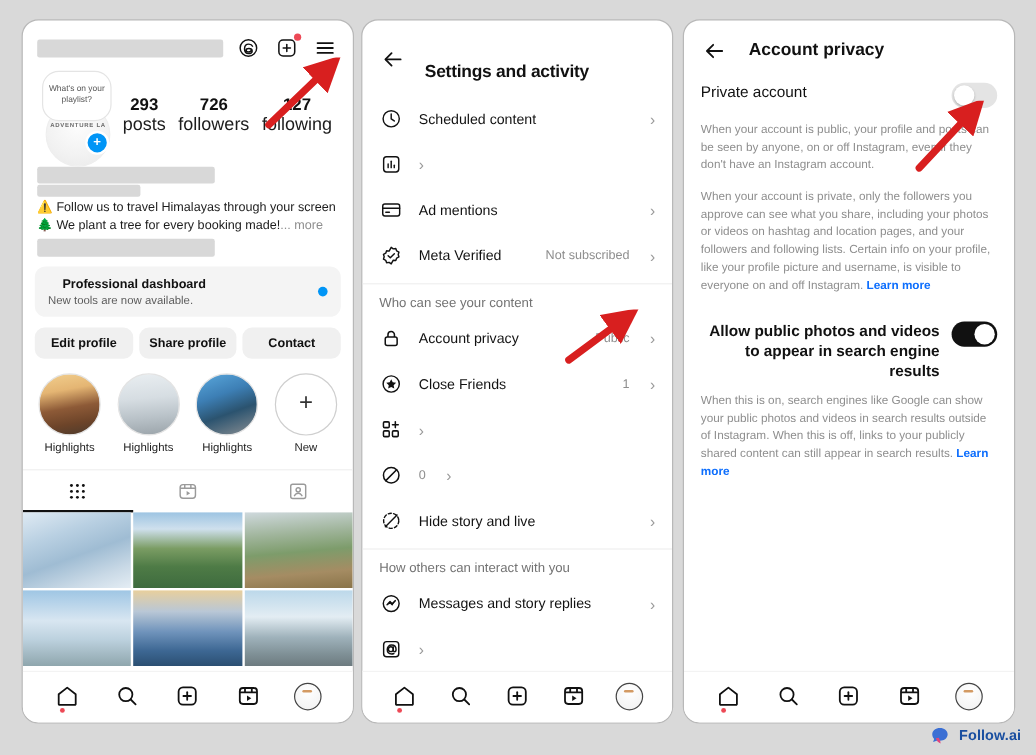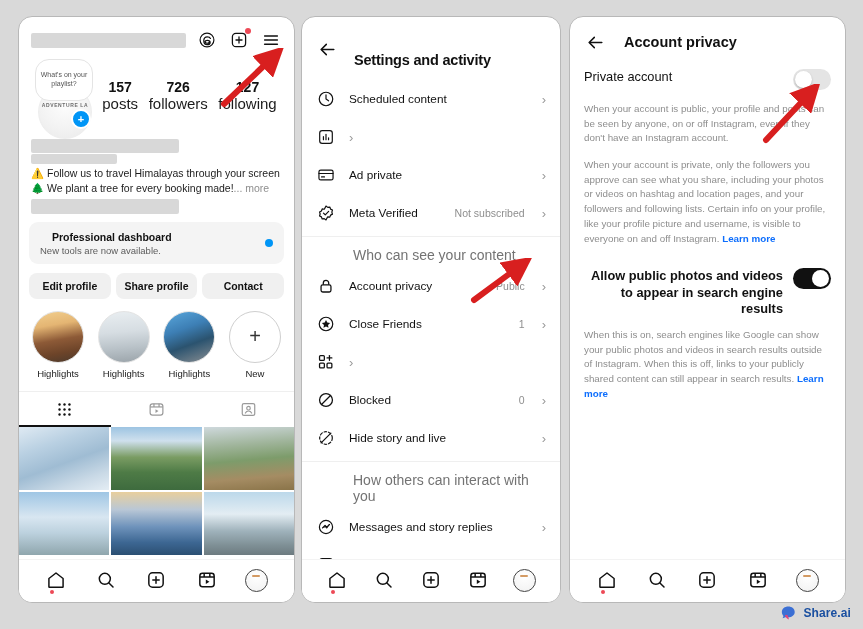--- a/index.html
+++ b/index.html
@@ -126,21 +126,21 @@
   }
   .nav-avatar:after{content:"";position:absolute;top:5px;left:6px;width:8px;height:2px;background:#d39a63;border-radius:1px;}
 
   
   .s-head{display:flex;align-items:center;gap:16px;padding:14px 14px 12px 14px;}
   .s-title{font-size:14.5px;font-weight:bold;color:#111;letter-spacing:-0.2px;margin-top:21px;}
   .s-row{display:flex;align-items:center;gap:13px;padding:9px 14px;}
   .s-ico{width:20px;height:20px;flex:0 0 20px;display:flex;align-items:center;justify-content:center;}
   .s-lbl{font-size:11.8px;color:#111;flex:1;}
   .s-val{font-size:10.5px;color:#8e8e8e;margin-right:4px;}
-  .s-sec{font-size:14px;color:#737373;padding:10px 14px 4px 14px;margin-left:37px;}
+  .s-sec{font-size:11px;color:#737373;padding:10px 14px 4px 14px;}
   .s-div{height:1px;background:#efefef;margin:4px 0 0 0;}
   .chev{color:#9a9a9a;font-size:13px;line-height:1;}
 
   
   .a-head{display:flex;align-items:center;gap:18px;padding:14px 14px 16px 14px;}
   .a-title{font-size:14.5px;font-weight:bold;color:#111;}
   .a-opt{display:flex;align-items:flex-start;gap:10px;padding:0 14px;}
   .a-opt-lbl{font-size:12.8px;color:#111;flex:1;line-height:1.3;}
   .a-opt-lbl.strong{font-weight:bold;}
   .toggle{
@@ -202,21 +202,21 @@
           <div class="avatar-wrap">
             <div class="note-bubble">What's on your playlist?</div>
             <div class="avatar-circle">
               <div class="avatar-label">ADVENTURE LA</div>
             </div>
             <div class="avatar-bar"></div>
             <div class="avatar-plus">+</div>
           </div>
           <div class="stat-cols">
             <div class="stat">
-              <div class="stat-num">157</div>
+              <div class="stat-num">293</div>
               <div class="stat-lbl">posts</div>
             </div>
             <div class="stat">
               <div class="stat-num">726</div>
               <div class="stat-lbl">followers</div>
             </div>
             <div class="stat">
               <div class="stat-num">127</div>
               <div class="stat-lbl">following</div>
             </div>
@@ -380,21 +380,21 @@
           <div class="chev">›</div>
         </div>
         <div class="s-row">
           <div class="s-ico">
             <svg width="18" height="18" viewBox="0 0 24 24" fill="none" stroke="#111" stroke-width="1.6" stroke-linecap="round">
               <rect x="2.6" y="5.4" width="18.8" height="13.2" rx="2.4"></rect>
               <line x1="2.6" y1="10" x2="21.4" y2="10"></line>
               <line x1="6" y1="14.6" x2="10" y2="14.6"></line>
             </svg>
           </div>
-          <div class="s-lbl">Ad private</div>
+          <div class="s-lbl">Ad mentions</div>
           <div class="chev">›</div>
         </div>
         <div class="s-row">
           <div class="s-ico">
             <svg width="18" height="18" viewBox="0 0 24 24" fill="none" stroke="#111" stroke-width="1.6" stroke-linejoin="round">
               <path d="M12 2.8l2.3 1.7 2.8-.4 1 2.7 2.5 1.3-.8 2.7.8 2.7-2.5 1.3-1 2.7-2.8-.4L12 21.2l-2.3-1.7-2.8.4-1-2.7L3.4 16l.8-2.7-.8-2.7 2.5-1.3 1-2.7 2.8.4z"></path>
               <polyline points="8.6,12.1 11,14.4 15.5,9.9" stroke-linecap="round"></polyline>
             </svg>
           </div>
           <div class="s-lbl">Meta Verified</div>
@@ -439,21 +439,20 @@
           </div>
           <div class="chev">›</div>
         </div>
         <div class="s-row">
           <div class="s-ico">
             <svg width="18" height="18" viewBox="0 0 24 24" fill="none" stroke="#111" stroke-width="1.7" stroke-linecap="round">
               <circle cx="12" cy="12" r="8.6"></circle>
                 <line x1="6" y1="18" x2="18" y2="6"></line>
             </svg>
           </div>
-          <div class="s-lbl">Blocked</div>
           <div class="s-val">0</div>
           <div class="chev">›</div>
         </div>
         <div class="s-row">
           <div class="s-ico">
             <svg width="18" height="18" viewBox="0 0 24 24" fill="none" stroke="#111" stroke-width="1.6" stroke-linecap="round">
               <circle cx="12" cy="12" r="8.4" stroke-dasharray="3.4 2.6"></circle>
               <line x1="5.5" y1="18.5" x2="18.5" y2="5.5"></line>
             </svg>
           </div>
@@ -635,16 +634,16 @@
       </marker>
     </defs>
     <line x1="6" y1="56" x2="50" y2="9" stroke="#d81f1f" stroke-width="6" stroke-linecap="round" marker-end="url(#ah3)"></line>
   </svg>
 
   <div class="wm">
     <svg width="20" height="20" viewBox="0 0 28 28">
       <path d="M4 12.5c0-4.4 4-7.5 9-7.5s9 3.1 9 7.5c0 4.4-4 7.5-9 7.5-1 0-2-.1-2.9-.4L5 21.5l1.3-3.4C5 16.6 4 14.7 4 12.5z" fill="#3b6fd4"></path>
       <path d="M11.5 16.5c1.5 2.2 2.2 4.4 2.2 6.6-2.8-1.2-4.6-3.3-5.4-6.1z" fill="#e0457b"></path>
     </svg>
-    <span class="wm-txt">Share.ai</span>
+    <span class="wm-txt">Follow.ai</span>
   </div>
 
 </div>
 
 </body></html>

